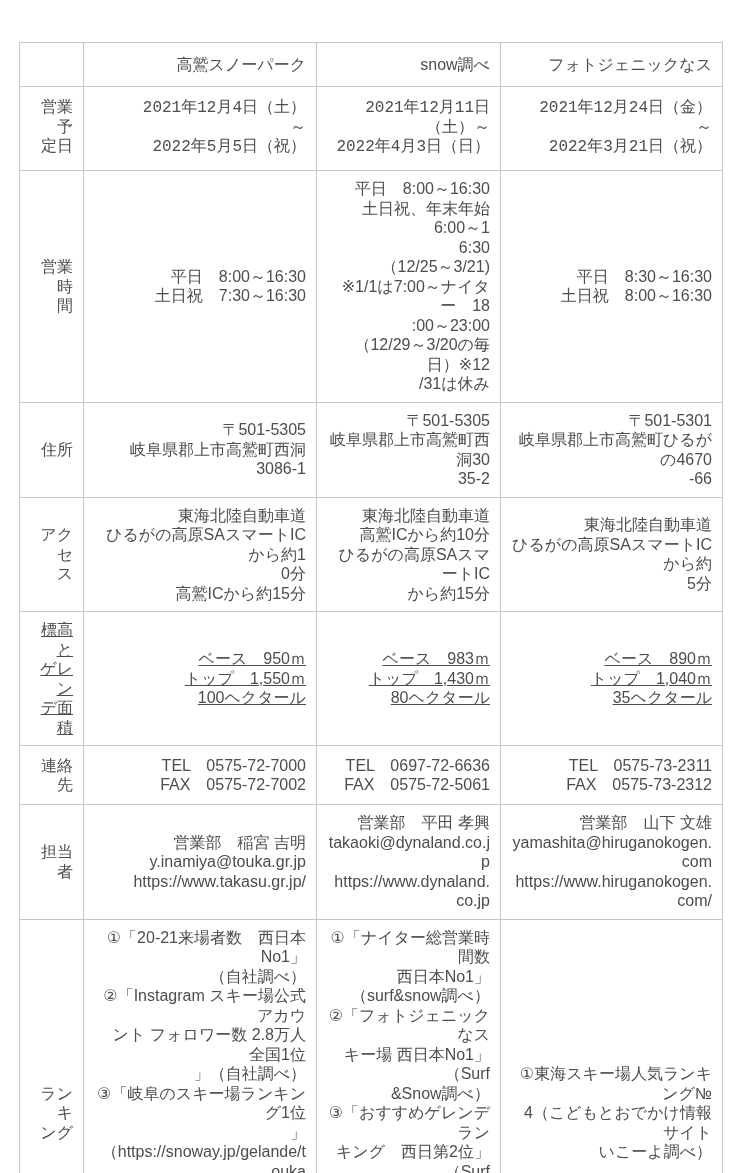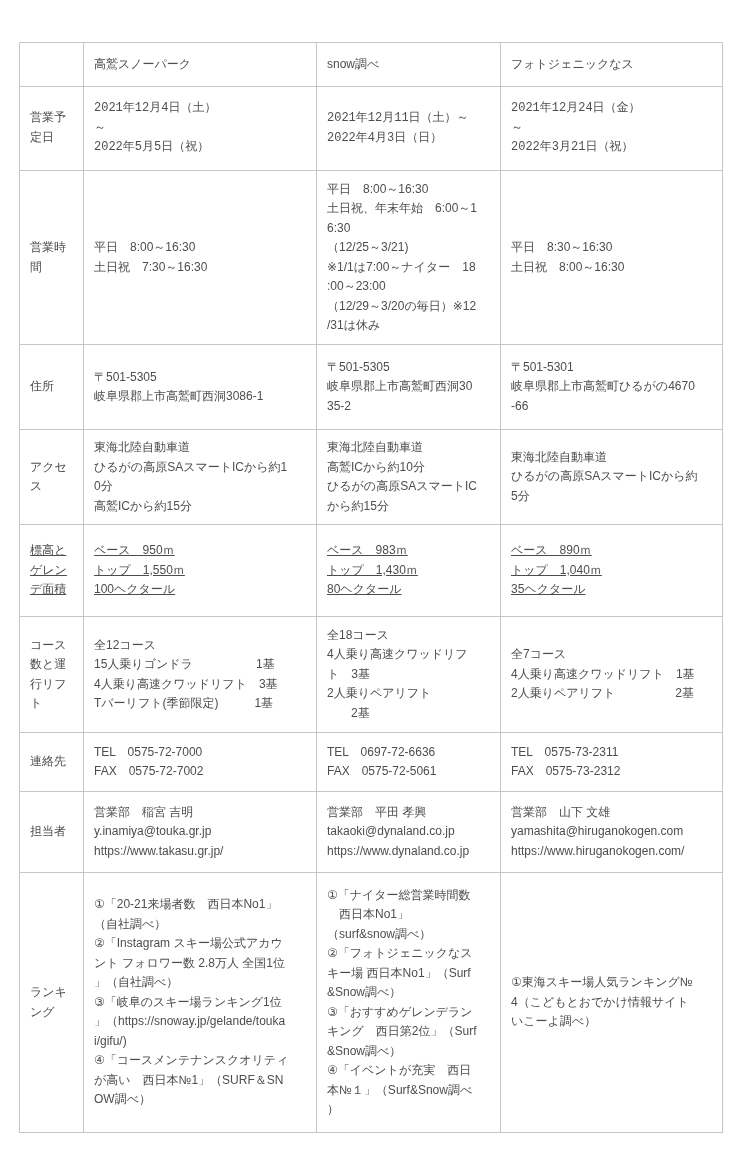--- a/index.html
+++ b/index.html
@@ -23,24 +23,24 @@
     width: 703px;
     margin: 42px 0 0 19px;
   }
   table.cmp col.c-label { width: 64px; }
   table.cmp col.c-1 { width: 233px; }
   table.cmp col.c-2 { width: 184px; }
   table.cmp col.c-3 { width: 222px; }
   table.cmp th, table.cmp td {
     border: 1px solid var(--border-color);
     padding: 8px 10px;
-    font-size: 12px;
+    font-size: 16px;
     font-weight: normal;
     line-height: 19.5px;
-    text-align: left;
+    text-align: right;
     vertical-align: middle;
     white-space: pre-wrap;
     overflow-wrap: break-word;
     color: var(--text-color);
   }
   tr.r-head  { height: 44px; }
   tr.r-dates { height: 84px; font-family: Liberation Mono, monospace; }
   tr.r-hours { height: 174px; }
   tr.r-addr  { height: 85px; }
   tr.r-access{ height: 95px; }
@@ -129,38 +129,20 @@
       <td>ベース　950ｍ
 トップ　1,550ｍ
 100ヘクタール</td>
       <td>ベース　983ｍ
 トップ　1,430ｍ
 80ヘクタール</td>
       <td>ベース　890ｍ
 トップ　1,040ｍ
 35ヘクタール</td>
     </tr>
-    <tr class="r-lifts">
-      <th>コース
-数と運
-行リフ
-ト</th>
-      <td>全12コース
-15人乗りゴンドラ　　　　　 1基
-4人乗り高速クワッドリフト　3基
-Tバーリフト(季節限定)　　　1基</td>
-      <td>全18コース
-4人乗り高速クワッドリフ
-ト　3基
-2人乗りペアリフト
-　　2基</td>
-      <td>全7コース
-4人乗り高速クワッドリフト　1基
-2人乗りペアリフト　　　　　2基</td>
-    </tr>
     <tr class="r-tel">
       <th>連絡先</th>
       <td>TEL　0575-72-7000
 FAX　0575-72-7002</td>
       <td>TEL　0697-72-6636
 FAX　0575-72-5061</td>
       <td>TEL　0575-73-2311
 FAX　0575-73-2312</td>
     </tr>
     <tr class="r-staff">

